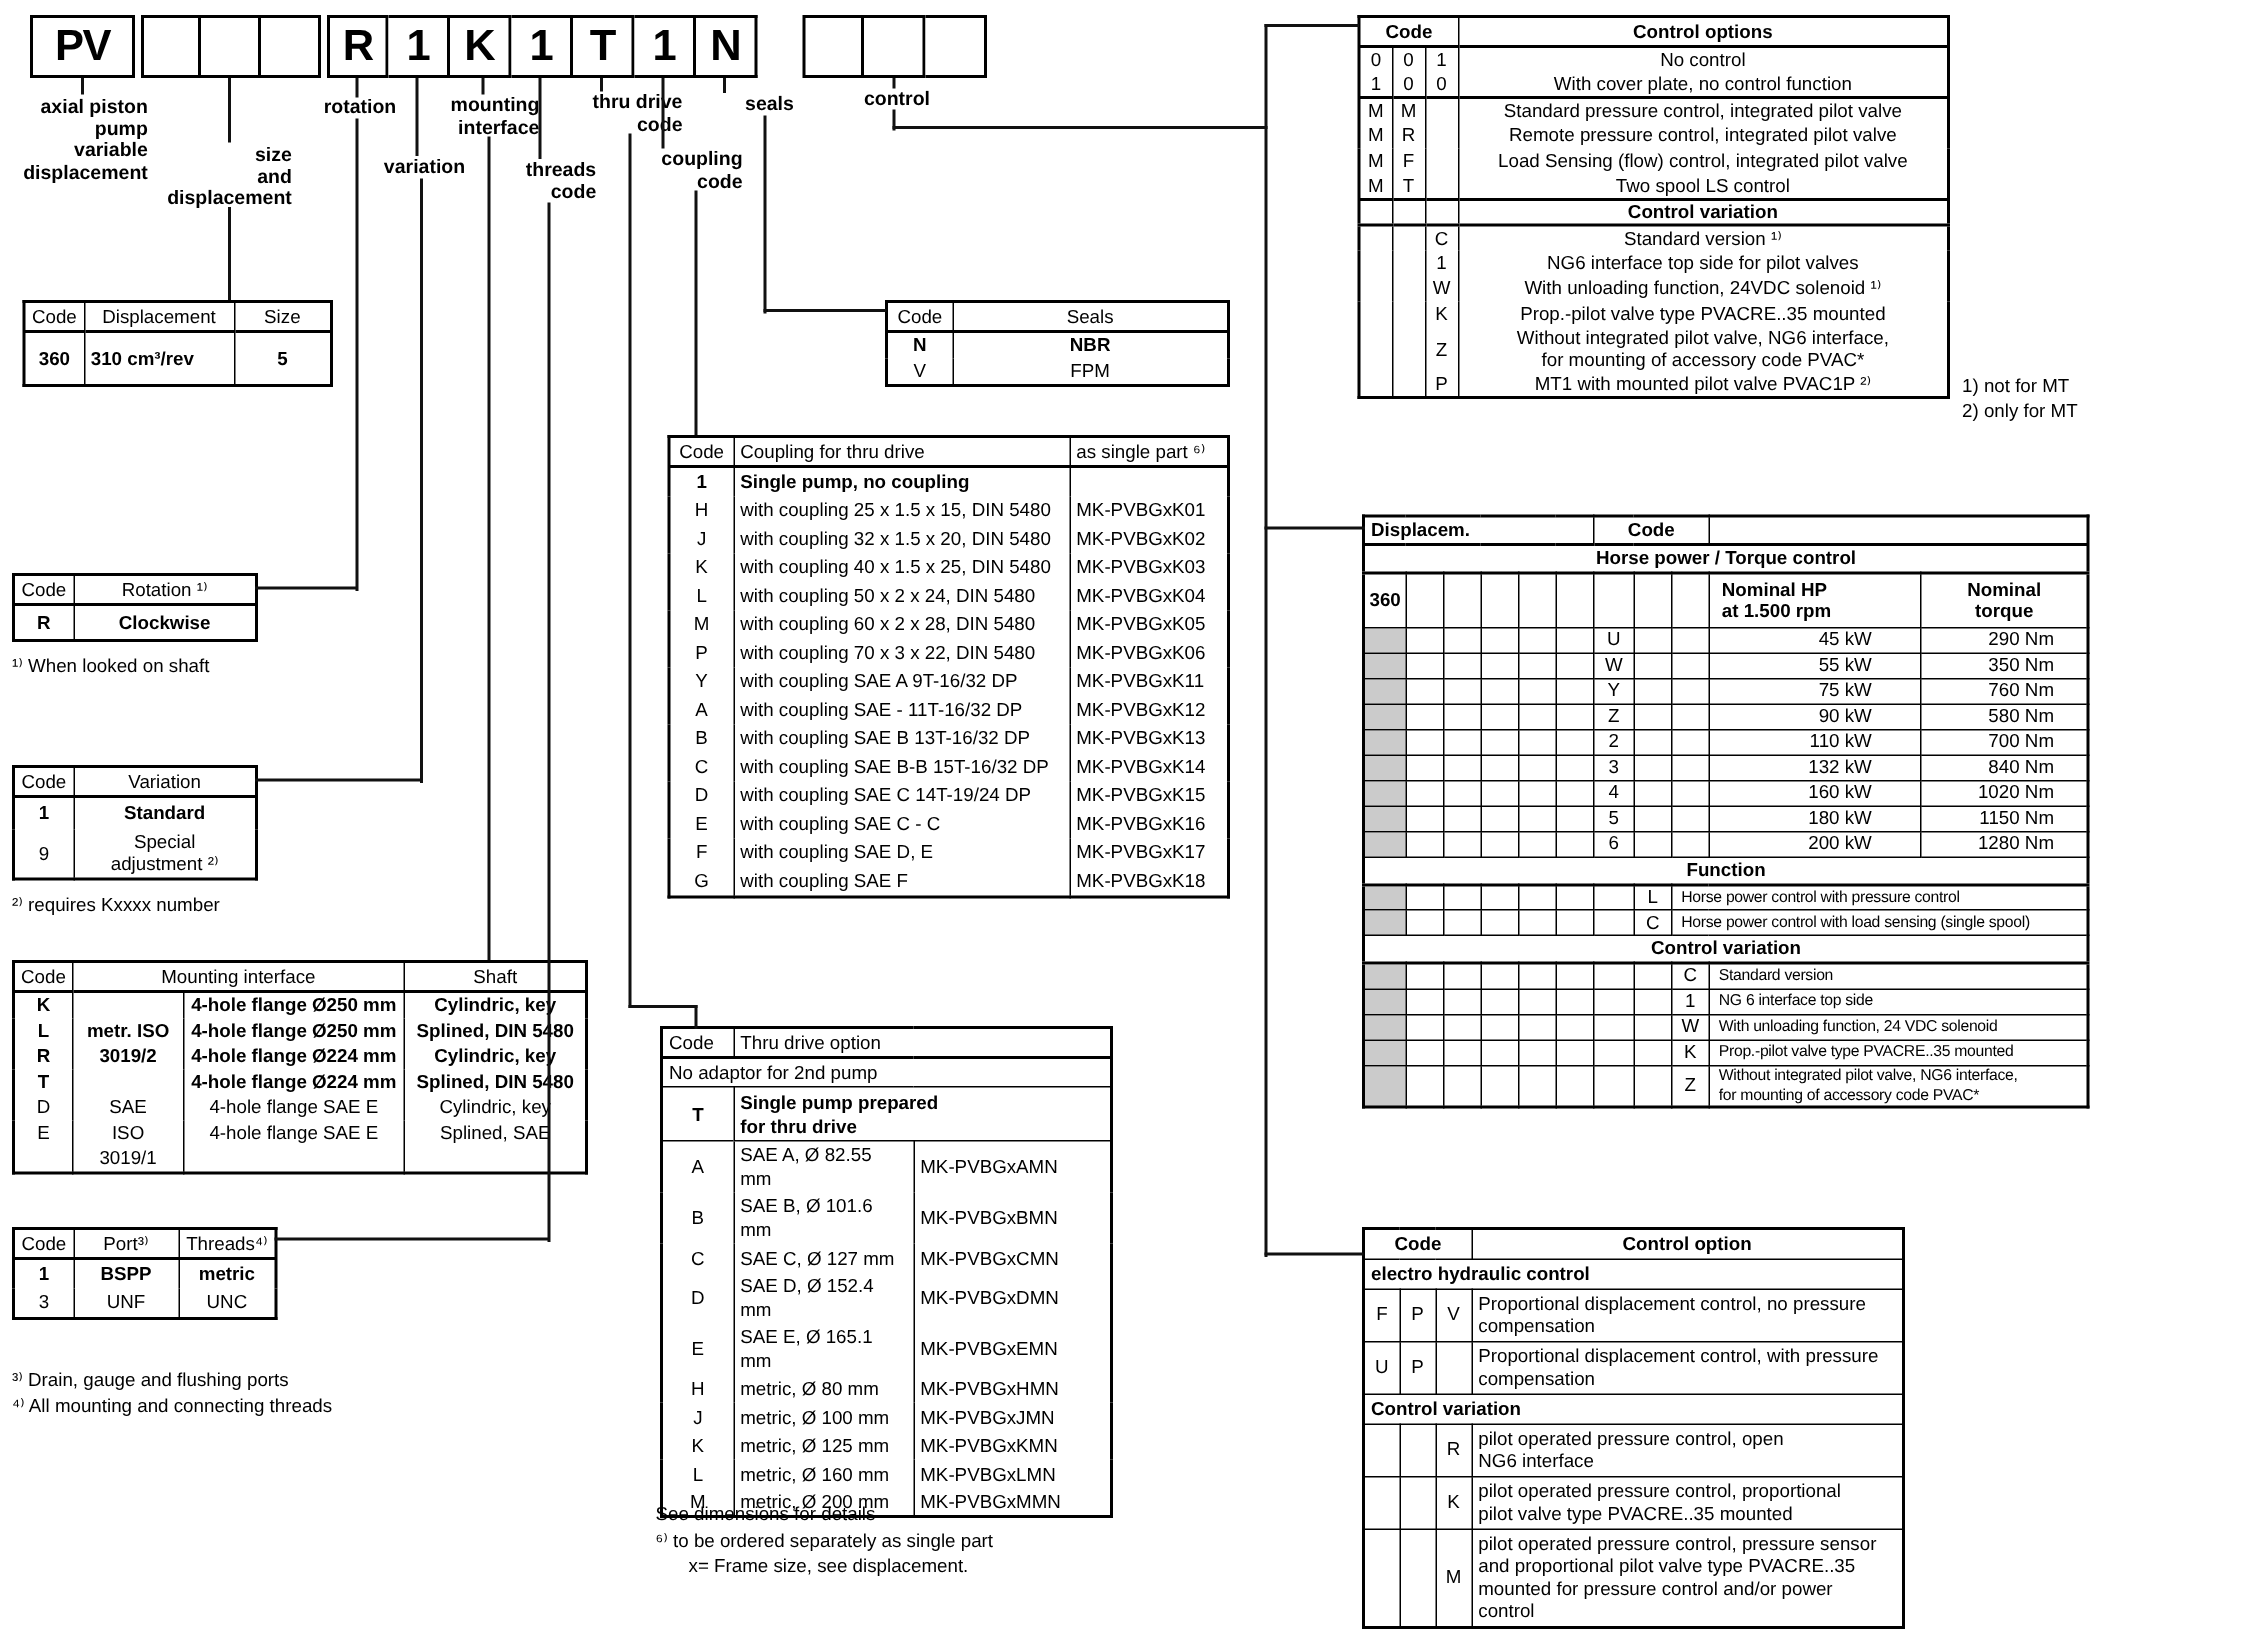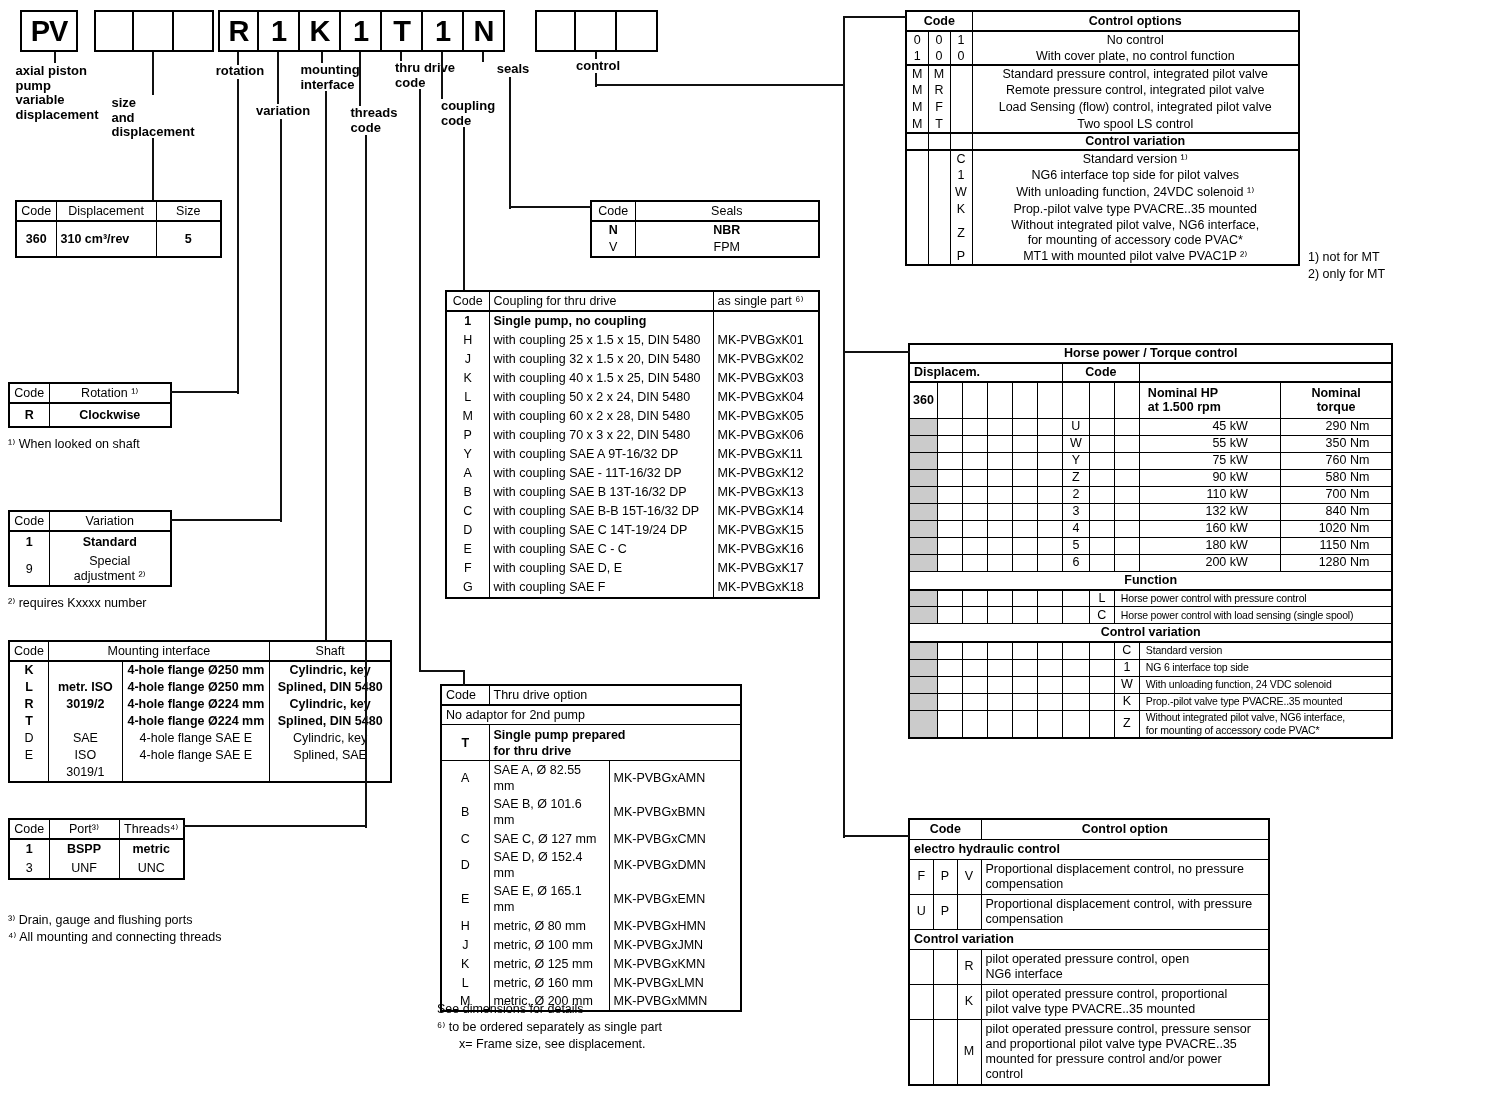--- a/index.html
+++ b/index.html
@@ -3,21 +3,21 @@
 <meta charset="utf-8">
 <style>
   *{box-sizing:border-box}
   html,body{margin:0;padding:0;background:#fff}
   body{font-family:"Liberation Sans","DejaVu Sans",sans-serif;color:#000}
   #page{position:relative;width:1500px;height:1098px;background:#fff;overflow:hidden}
   .abs{position:absolute}
   .vl,.hl{position:absolute;background:#111}
   .vl{width:2px}
   .hl{height:2px}
-  .lbl{position:absolute;transform:translateX(-50%);text-align:left;font-weight:bold;
+  .lbl{position:absolute;transform:translateX(-50%);text-align:right;font-weight:bold;
        font-size:13px;line-height:14.5px;white-space:pre-line}
   .bxg{position:absolute;top:10px;display:flex}
   .bx{height:42px;border:2px solid #000;border-left:none;display:flex;align-items:center;
       justify-content:center;font-weight:bold;font-size:29px;background:#fff;letter-spacing:-1px}
   .bx.first{border-left:2px solid #000}
   table.tbl{border-collapse:collapse;table-layout:fixed;background:#fff;border:2px solid #000;font-size:12.5px}
   .tbl td,.tbl th{border:1px solid #000;padding:1px 4px;white-space:pre-line;overflow:hidden;line-height:15px}
   .tbl th{font-weight:normal;border-bottom:2px solid #000;height:20px}
   .c{text-align:center}.l{text-align:left}.r{text-align:right}
   .bold{font-weight:bold}
@@ -61,21 +61,21 @@
   .tbl-el th{font-weight:bold;height:20px;border-bottom:1px solid #000}
   .tbl-el td{line-height:15px;padding:2px 4px}
   .tbl-el td.sh{font-weight:bold;font-size:12.5px;height:20px}
 </style>
 </head>
 <body>
 
 <div id="page">
 
   <div class="bxg" style="left:20px" id="g1">
-      <div class="bx first" style="width: 58px;">PV</div>
+      <div class="bx first" style="width: 70px;">PV</div>
     </div>
   <div class="bxg" style="left:94px" id="g2">
       <div class="bx first" style="width: 40px;"></div>
       <div class="bx" style="width: 40px;"></div>
       <div class="bx" style="width: 40px;"></div>
     </div>
   <div class="bxg" style="left:218px" id="g3">
       <div class="bx first" style="width: 41px;">R</div>
       <div class="bx" style="width: 41px;">1</div>
       <div class="bx" style="width: 41px;">K</div>
@@ -562,26 +562,26 @@
           <col style="width: 25px;">
           <col style="width: 25px;">
           <col style="width: 27px;">
           <col style="width: 25px;">
           <col style="width: 25px;">
           <col style="width: 141px;">
           <col style="width: 112px;">
         </colgroup>
         <tbody>
           <tr>
-            <th class="c" colspan="11">Horse power / Torque control</th>
-          </tr>
-          <tr>
             <th class="l" colspan="6">Displacem.</th>
             <th class="c" colspan="3">Code</th>
             <th class="c" colspan="2"></th>
+          </tr>
+          <tr>
+            <th class="c" colspan="11">Horse power / Torque control</th>
           </tr>
           <tr class="r360">
             <td class="c bold">360</td>
             <td></td>
             <td></td>
             <td></td>
             <td></td>
             <td></td>
             <td></td>
             <td></td>

